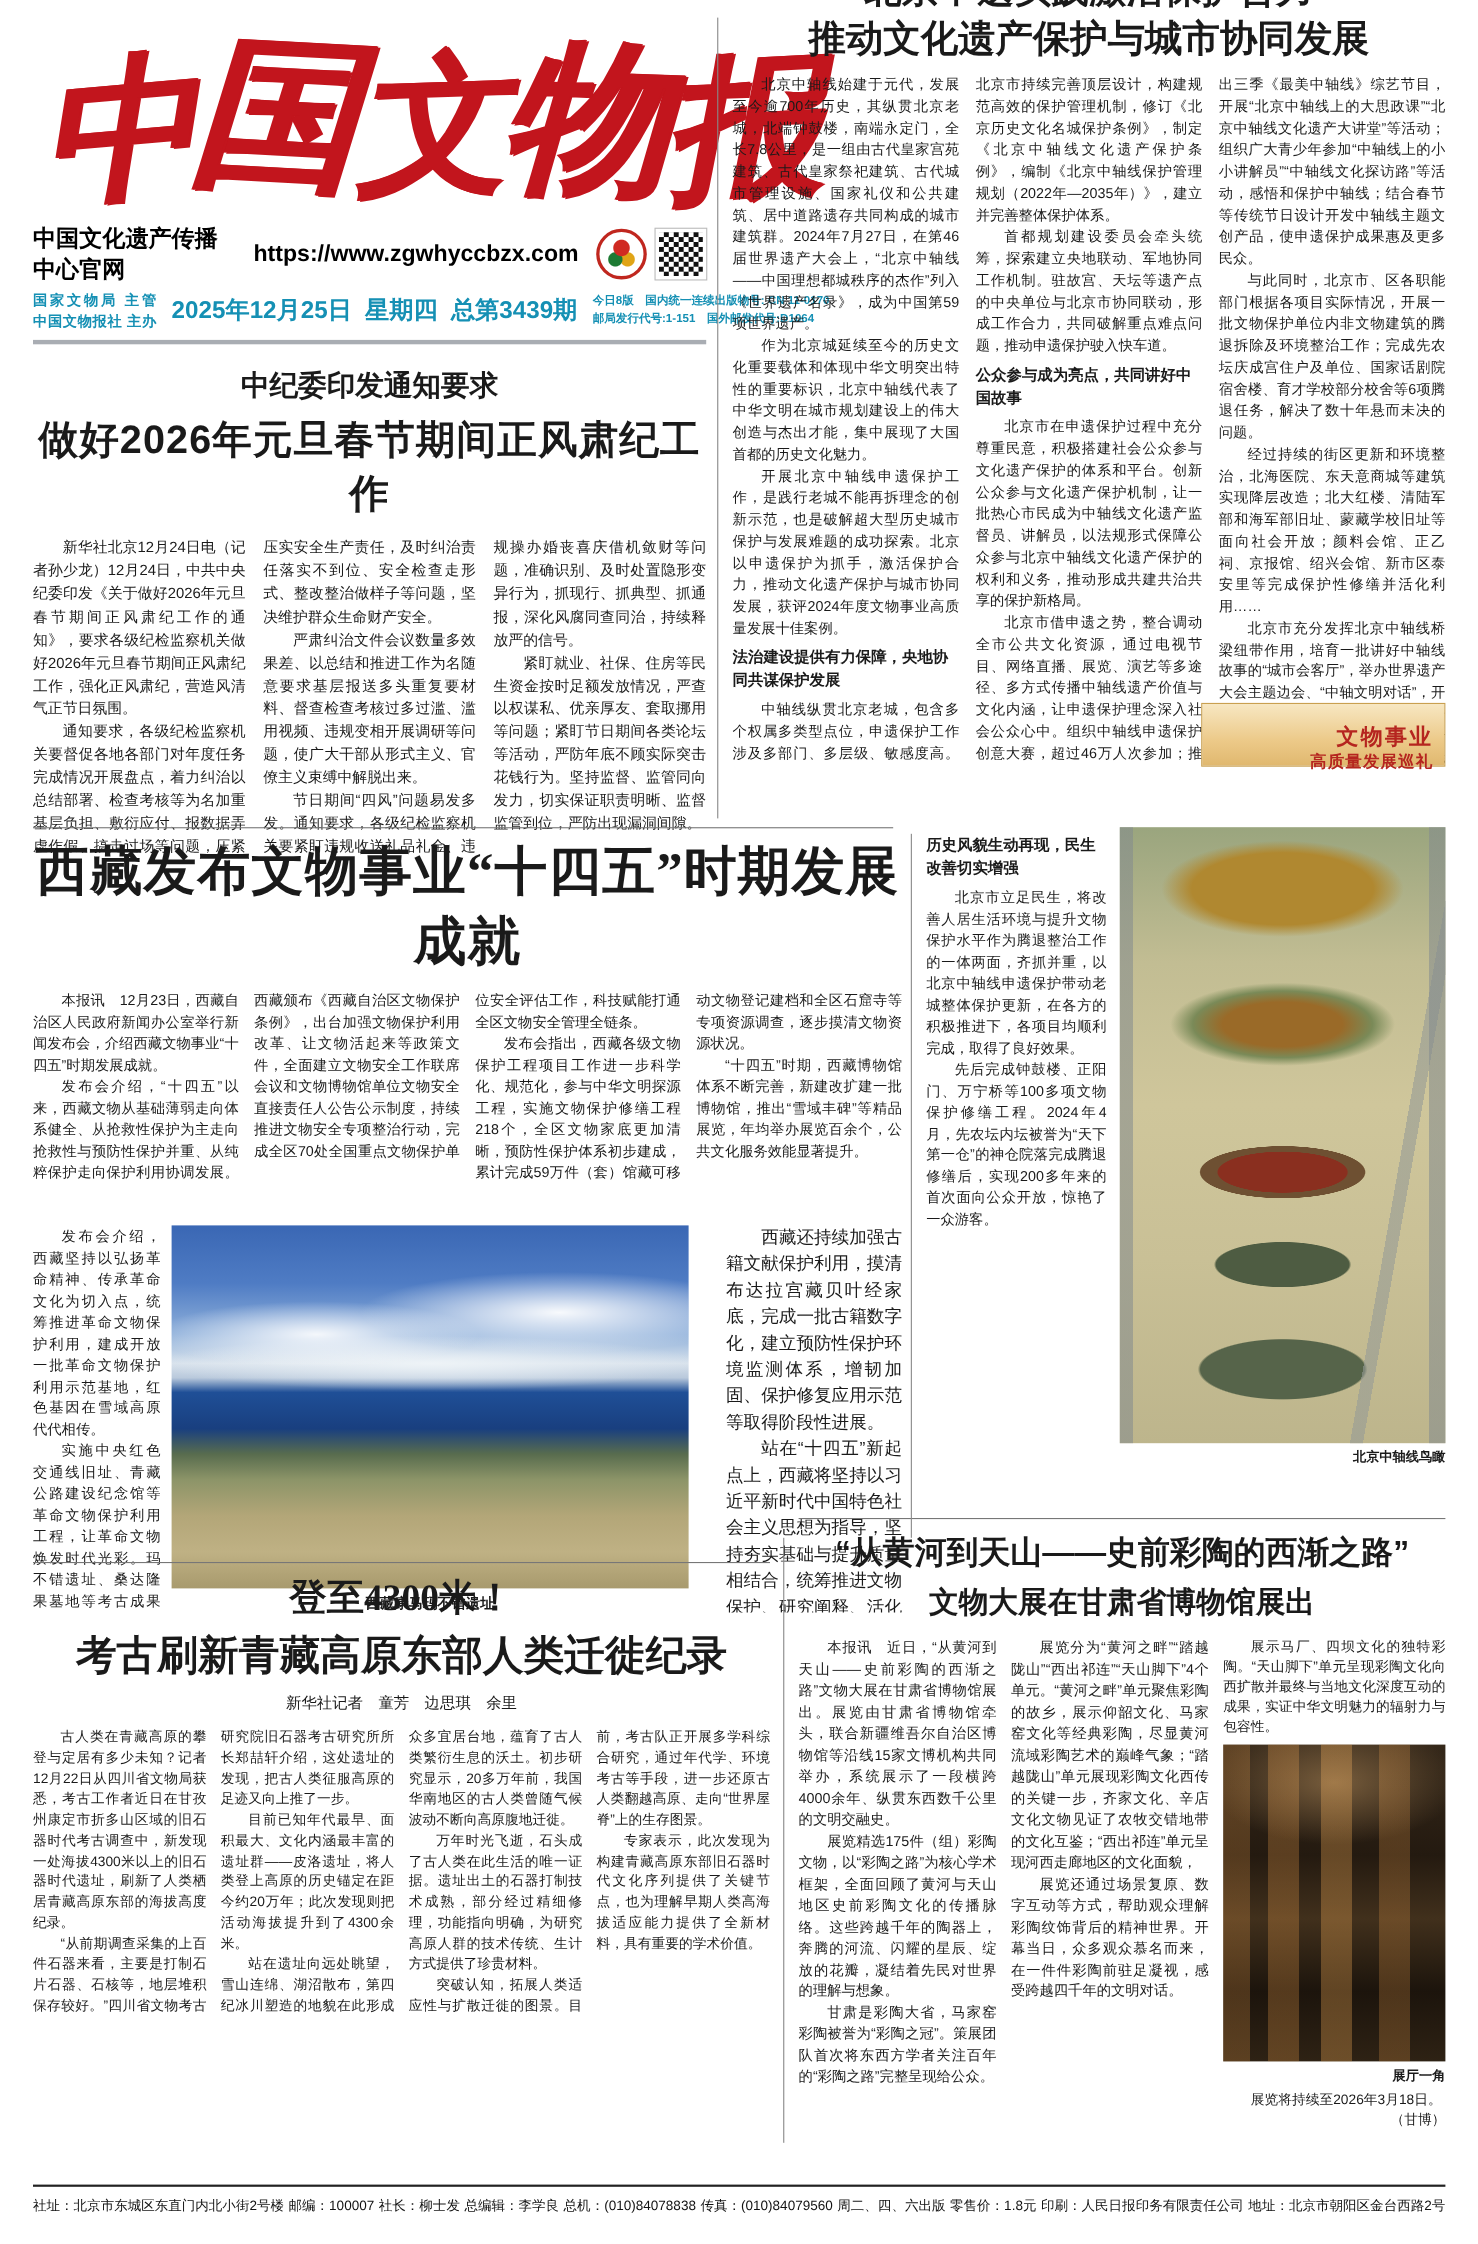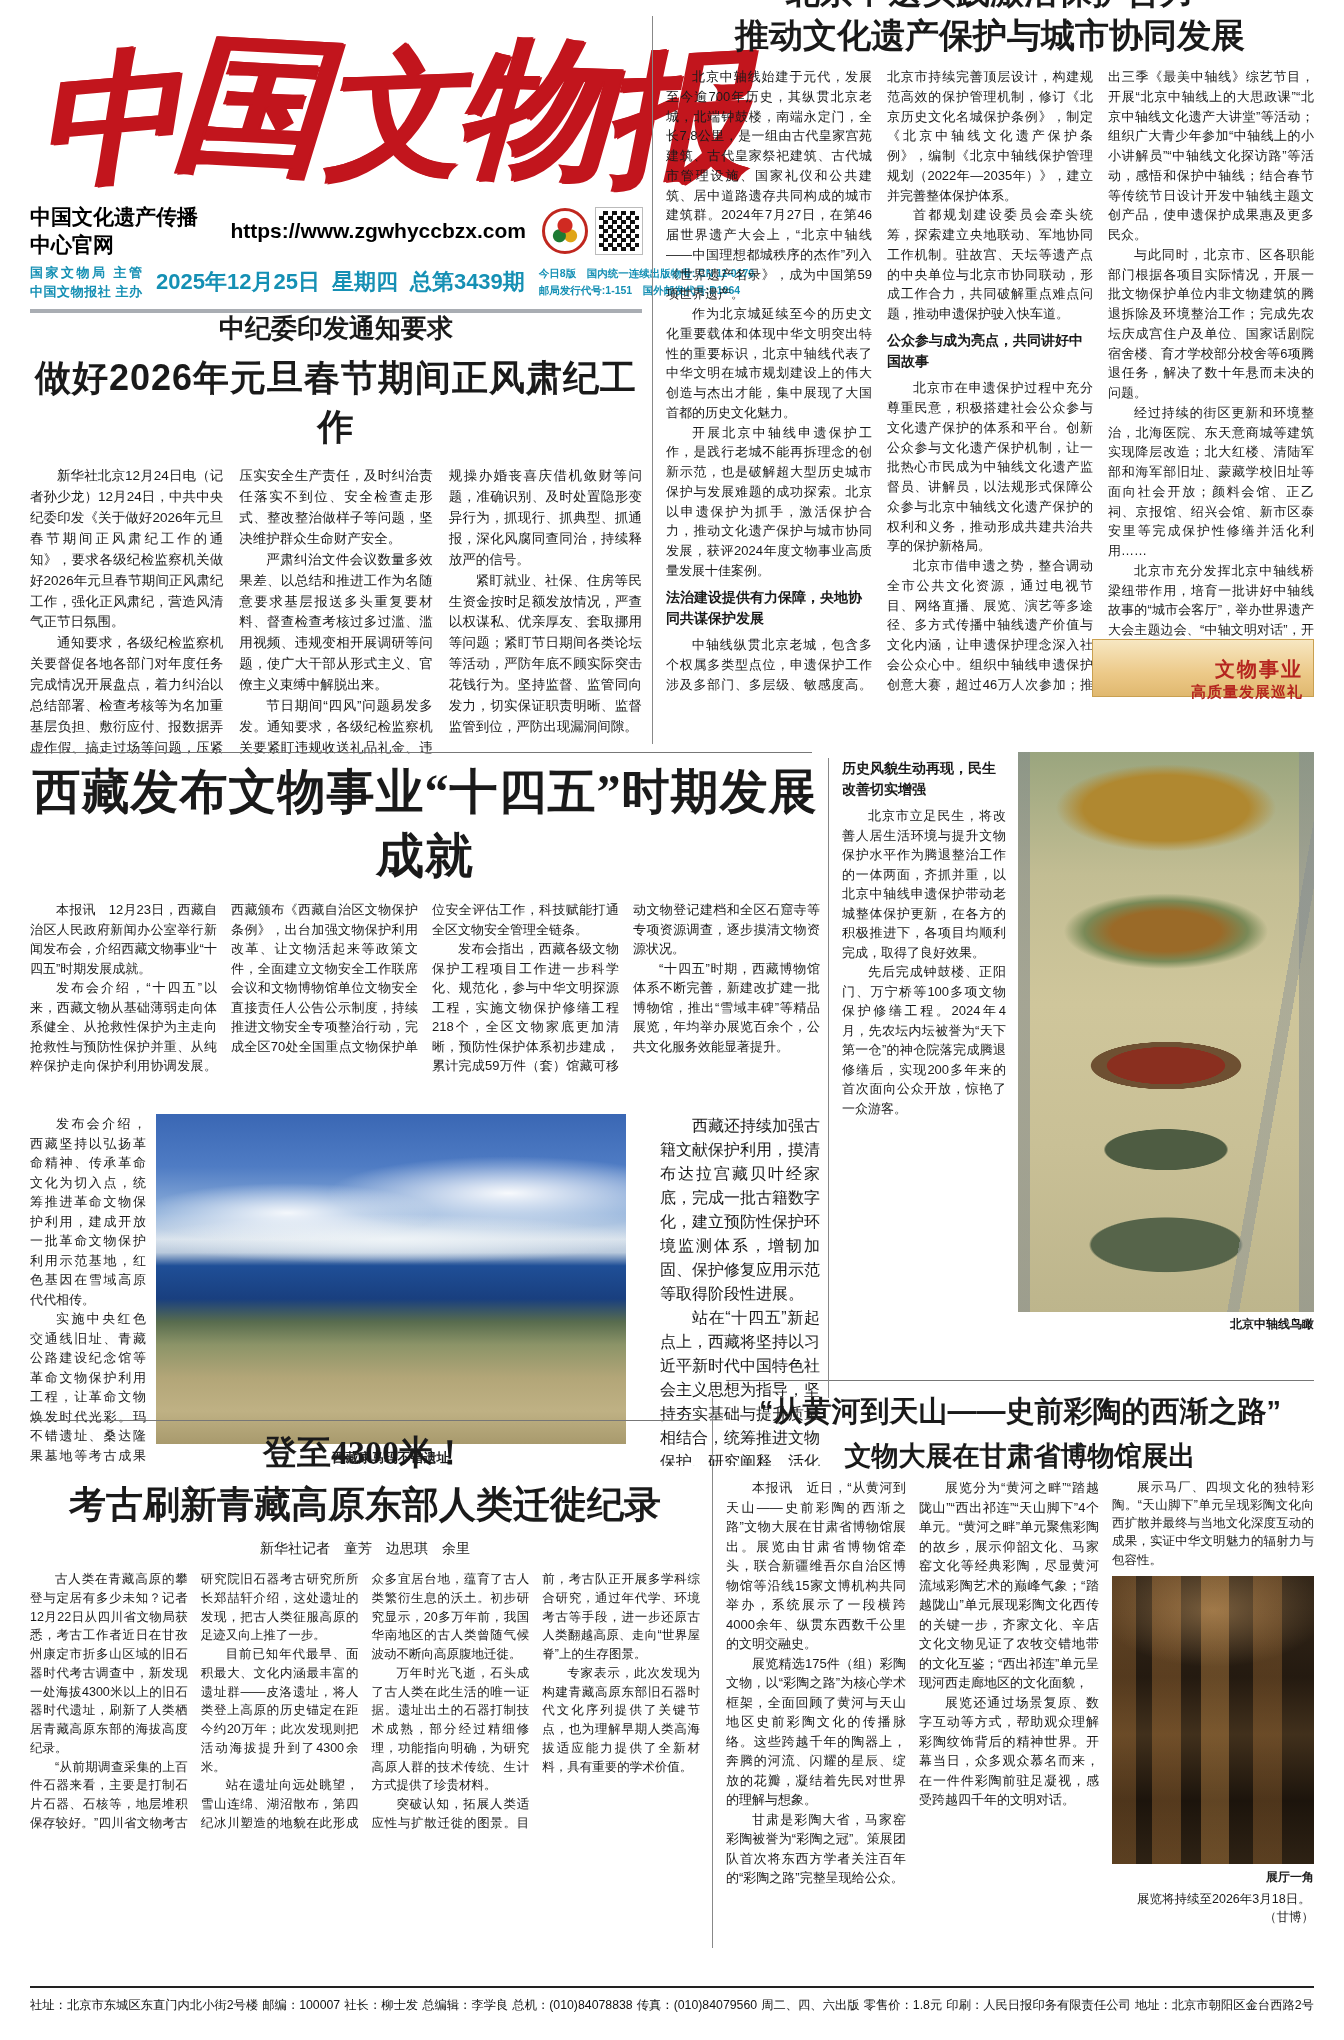--- a/index.html
+++ b/index.html
@@ -37,21 +37,21 @@
   .ib-date{font-size:22px;font-weight:bold;display:flex;gap:12px;align-items:baseline;}
   .ib-pub{font-size:10.5px;font-weight:bold;line-height:1.6;}
   .rule-thick{position:absolute;left:30px;top:309px;width:612px;height:4px;background:#a9adb3;}
 
   
   .bodytext p{margin:0;text-indent:2em;text-align:justify;}
   .bodytext h4{margin:6px 0;font-size:14px;}
   .bodytext p.sign{text-align:right;text-indent:0;}
 
   
-  .jiwei{position:absolute;left:30px;top:311px;width:612px;}
+  .jiwei{position:absolute;left:30px;top:333px;width:612px;}
   .jiwei .kicker{text-align:center;font-size:26px;font-weight:bold;}
   .jiwei .headline{text-align:center;font-size:36px;font-weight:900;letter-spacing:1px;margin-top:8px;}
   .jiwei .body{margin-top:14px;height:306px;column-count:3;column-gap:16px;
      font-size:13.5px;line-height:1.55;overflow:hidden;}
 
   .hrule{position:absolute;background:#777;height:1px;}
   .vrule{position:absolute;background:#888;width:1px;}
 
   
   .tibet{position:absolute;left:30px;top:760px;width:790px;}
@@ -99,21 +99,21 @@
   .kaogu .h1{text-align:center;font-size:34px;font-weight:bold;}
   .kaogu .h2{text-align:center;font-size:37px;font-weight:bold;margin-top:4px;}
   .kaogu .byline{text-align:center;font-size:14px;margin-top:10px;}
   .kaogu .body{margin-top:12px;height:384px;column-count:4;column-gap:13px;
      font-size:12.5px;line-height:1.5;overflow:hidden;}
 
   
   .gansu{position:absolute;left:726px;top:1392px;width:588px;}
   .gansu .h1{text-align:center;font-size:29px;font-weight:900;}
   .gansu .h2{text-align:center;font-size:27px;font-weight:900;margin-top:6px;}
-  .gansu .body{margin-top:4px;display:flex;gap:13px;font-size:13px;line-height:1.5;}
+  .gansu .body{margin-top:14px;display:flex;gap:13px;font-size:13px;line-height:1.5;}
   .gs-col{width:180px;flex:0 0 180px;height:456px;overflow:hidden;}
   .gs-right{flex:1;display:flex;flex-direction:column;}
   .gs-rt{font-size:12.5px;line-height:1.45;height:96px;overflow:hidden;}
   .photo-museum{width:100%;height:288px;margin-top:2px;
      background:
       radial-gradient(ellipse 80% 28% at 50% 12%, rgba(255,200,130,.35), transparent 70%),
       linear-gradient(90deg, rgba(255,170,80,.22) 0 12%, transparent 12% 20%, rgba(255,170,80,.25) 20% 34%, transparent 34% 44%, rgba(255,180,90,.3) 44% 58%, transparent 58% 70%, rgba(255,170,80,.22) 70% 84%, transparent 84%),
       linear-gradient(180deg,#35281a 0%,#241a10 35%,#41301c 55%,#1c140c 78%,#2e2214 100%);}
   .museum-cap{text-align:right;font-size:12px;font-weight:bold;margin-top:4px;}
   .gs-rb{font-size:12.5px;line-height:1.45;margin-top:4px;}

